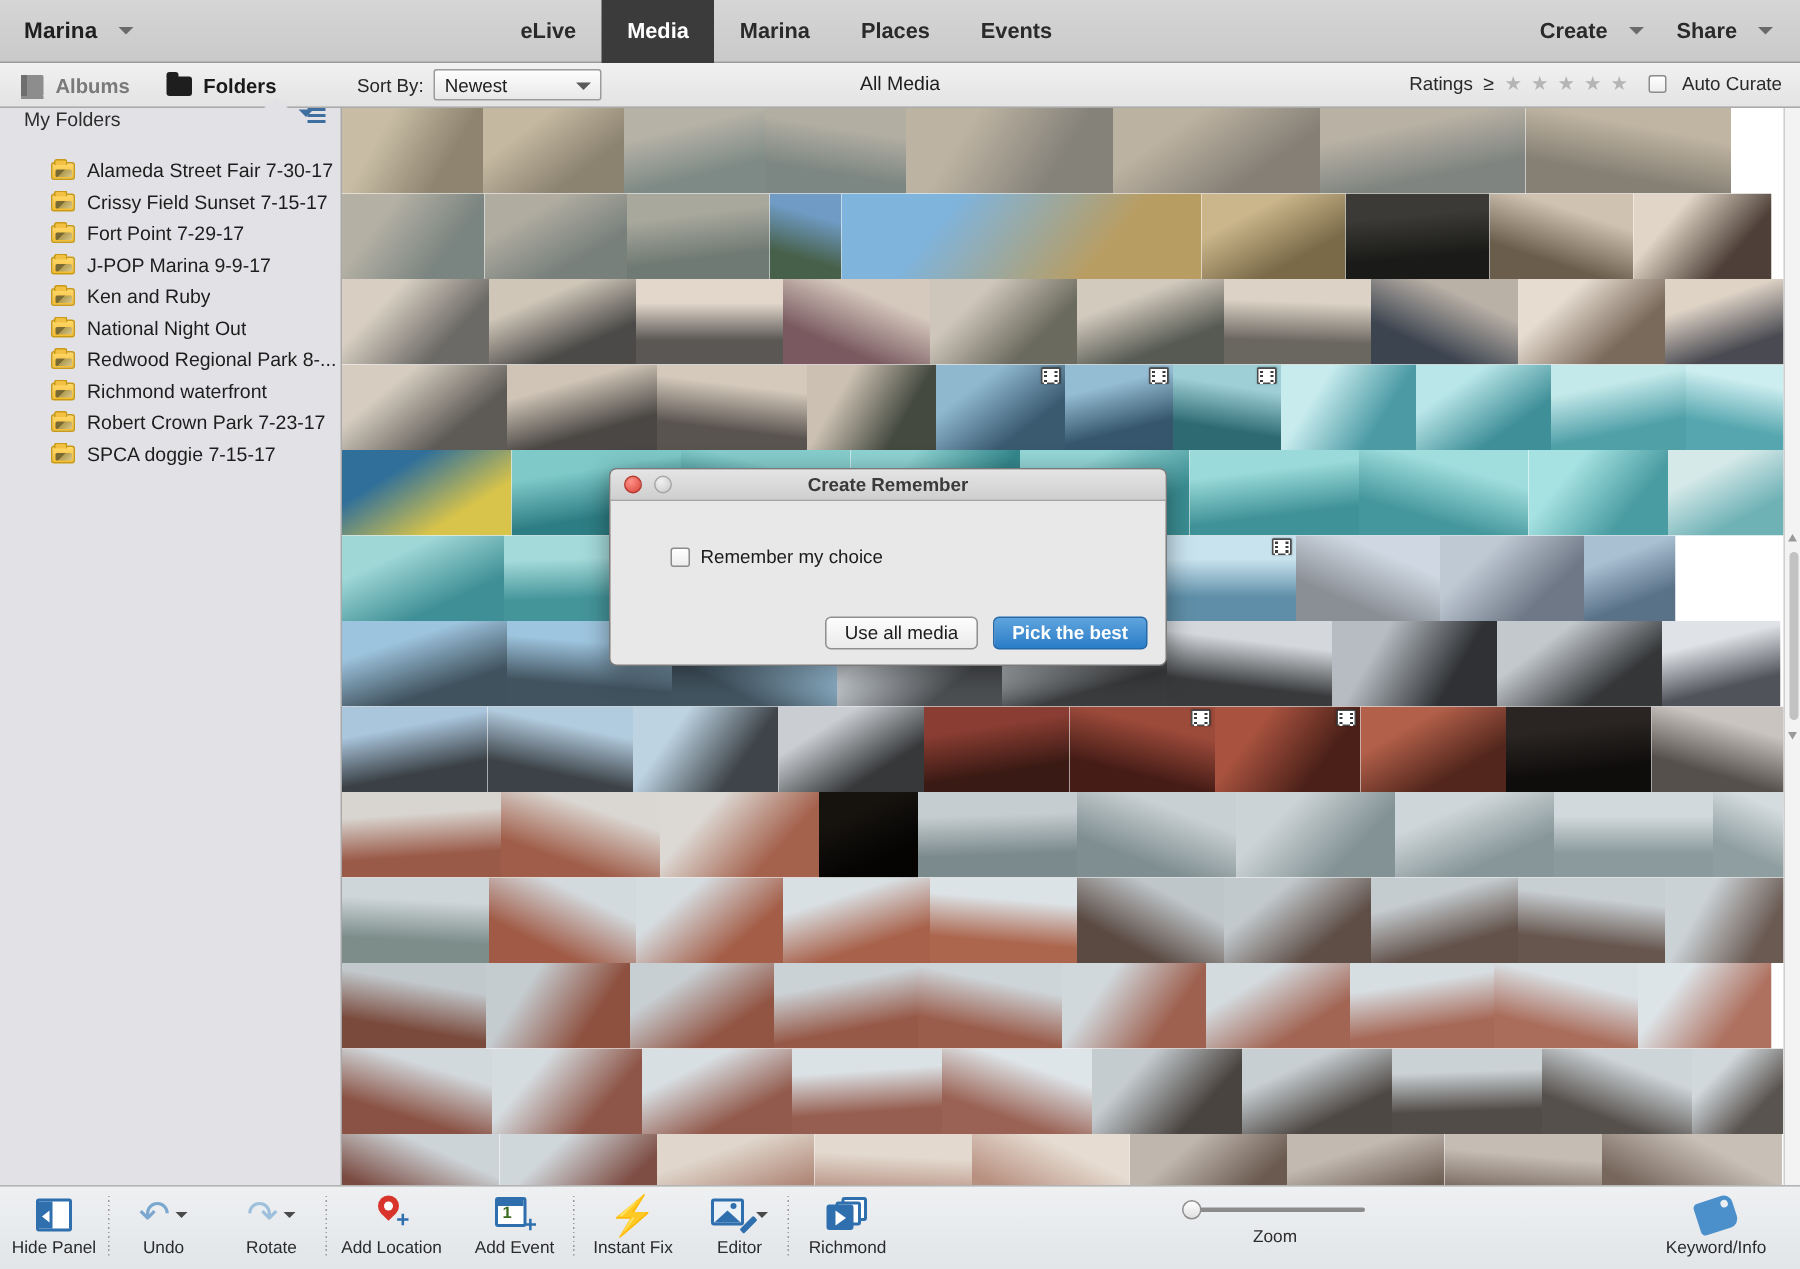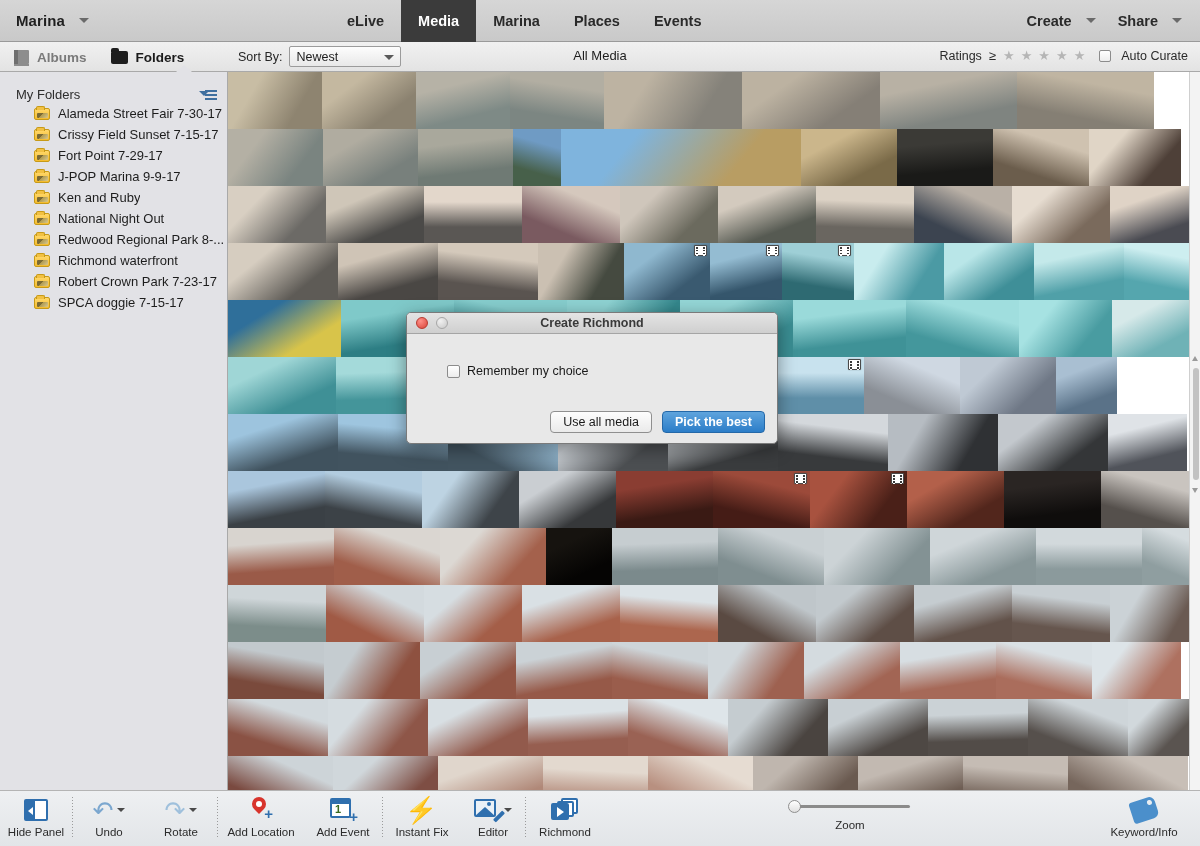--- a/index.html
+++ b/index.html
@@ -103,21 +103,21 @@
     background: linear-gradient(to bottom,#ffffff,#ededed); margin-left: 8px;
   }
   .ac-lab { font-size: 12.5px; color: #2a2a2a; margin-left: 4px; }
 
   
   .sidebar {
     position: absolute; left: 0; top: 72px; width: 228px; bottom: 56px;
     background: #e2e2e6; border-right: 1px solid #a9a9a9;
   }
   .sb-header {
-    display: flex; align-items: flex-end; height: 30px; padding: 0 10px 0 16px;
+    display: flex; align-items: flex-start; height: 30px; padding: 0 10px 0 16px;
   }
   .sb-header .t { font-size: 13px; color: #2d2d2d; font-weight: normal; }
   .sb-menu-icon { margin-left: auto; width: 18px; height: 12px; position: relative; }
   .sb-menu-icon i {
     position: absolute; right: 0; height: 2px; background: #3f6f9f; display: block;
   }
   .sb-menu-icon i:nth-child(1){ top:0; width: 12px; }
   .sb-menu-icon i:nth-child(2){ top:4px; width: 12px; }
   .sb-menu-icon i:nth-child(3){ top:8px; width: 12px; }
   .sb-menu-icon::before {
@@ -954,21 +954,21 @@
           <div class="ic-tag"></div>
         </div>
       <div class="tlab">Keyword/Info</div>
     </div>
   </div>
 
   <div class="modal">
     <div class="modal-title">
       <span class="tl close"></span>
       <span class="tl min"></span>
-      <span class="mt">Create Richmond</span>
+      <span class="mt">Create Remember</span>
     </div>
     <div class="modal-body">
       <div class="modal-check">
         <span class="box"></span>
         <span class="lab">Remember my choice</span>
       </div>
     </div>
     <div class="modal-btns">
       <div class="btn secondary">Use all media</div>
       <div class="btn primary">Pick the best</div>

